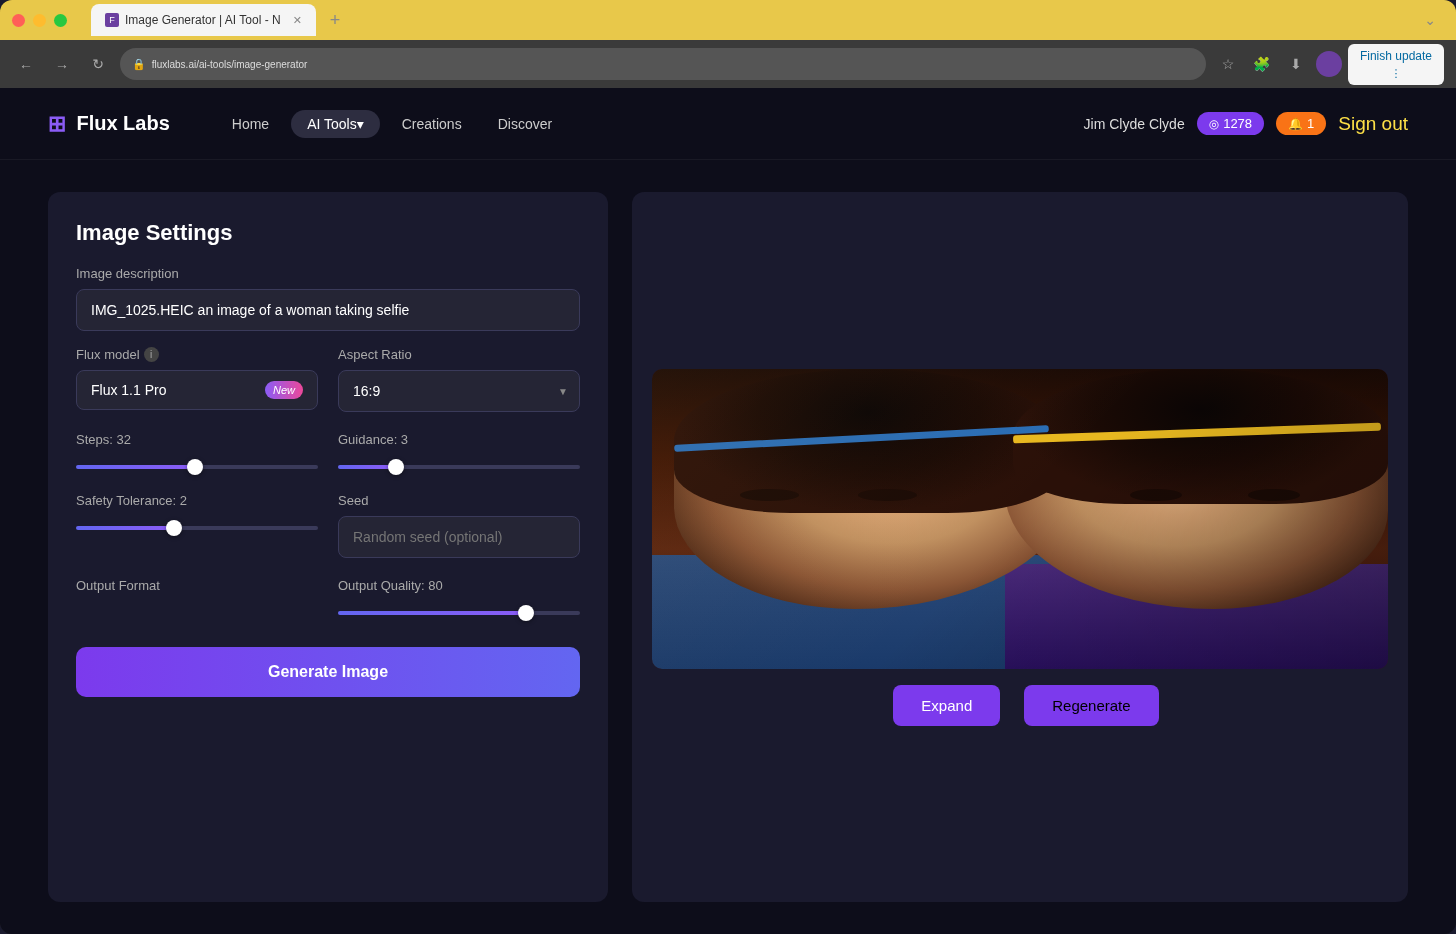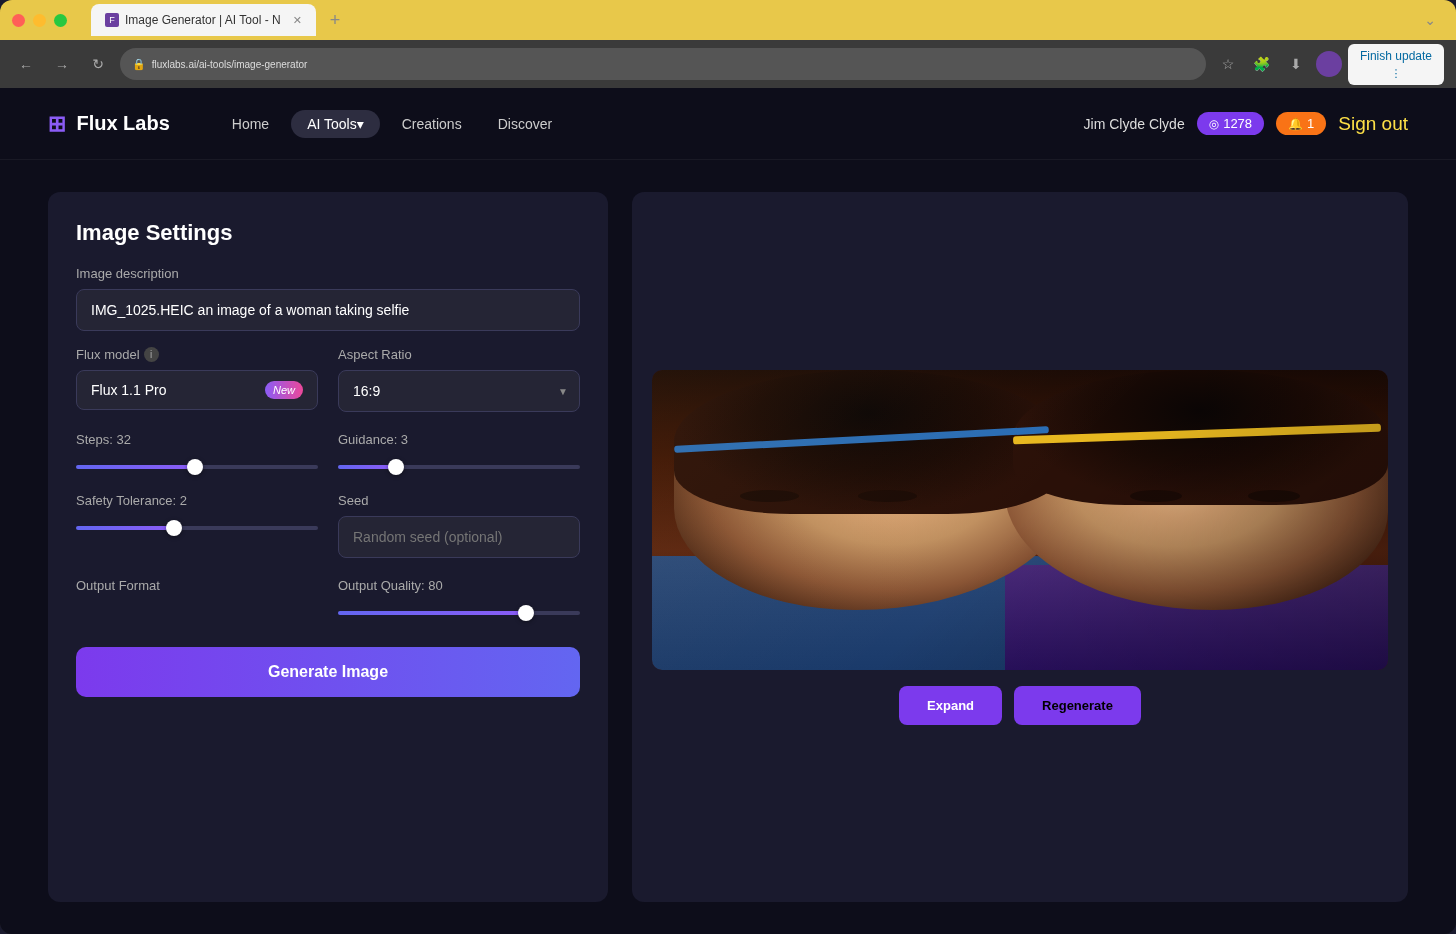--- a/index.html
+++ b/index.html
@@ -62,21 +62,21 @@
     .seed-input { width: 100%; background: #252535; border: 1px solid #3a3a5a; border-radius: 8px; padding: 12px 14px; color: #888; font-size: 14px; outline: none; }
     .select-styled { position: relative; }
     .select-styled select { width: 100%; background: #252535; border: 1px solid #3a3a5a; border-radius: 8px; padding: 12px 14px; color: white; font-size: 14px; appearance: none; outline: none; cursor: pointer; }
     .select-styled::after { content: '▼'; position: absolute; right: 12px; top: 50%; transform: translateY(-50%); color: #888; font-size: 10px; pointer-events: none; }
 
     .generate-btn { width: 100%; background: linear-gradient(90deg, #7c3aed, #6366f1); color: white; border: none; border-radius: 10px; padding: 16px; font-size: 16px; font-weight: 600; cursor: pointer; margin-top: 8px; }
 
     
     .image-panel { flex: 1; background: #1a1a2e; border-radius: 12px; display: flex; flex-direction: column; align-items: center; justify-content: center; padding: 20px; gap: 16px; }
     .image-actions { display: flex; gap: 12px; }
-    .action-btn { padding: 12px 28px; border-radius: 8px; font-size: 13px; font-weight: 700; cursor: pointer; border: none; }
+    .action-btn { padding: 12px 28px; border-radius: 8px; font-size: 15px; font-weight: 400; cursor: pointer; border: none; margin-left: 12px; }
     .expand-btn { background: #7c3aed; color: white; }
     .regenerate-btn { background: #7c3aed; color: #000000; }
 
     
     .photo-sim { width: 100%; height: 300px; border-radius: 10px; background: #2a1a3a; overflow: hidden; display: flex; align-items: center; justify-content: center; }
 
     
     .faces-bg { width: 100%; height: 100%; background: linear-gradient(180deg, #1a0a05 0%, #3d1505 30%, #5a2510 60%, #2d0f05 100%); position: relative; overflow: hidden; }
     
     .mb-16 { margin-bottom: 16px; }

